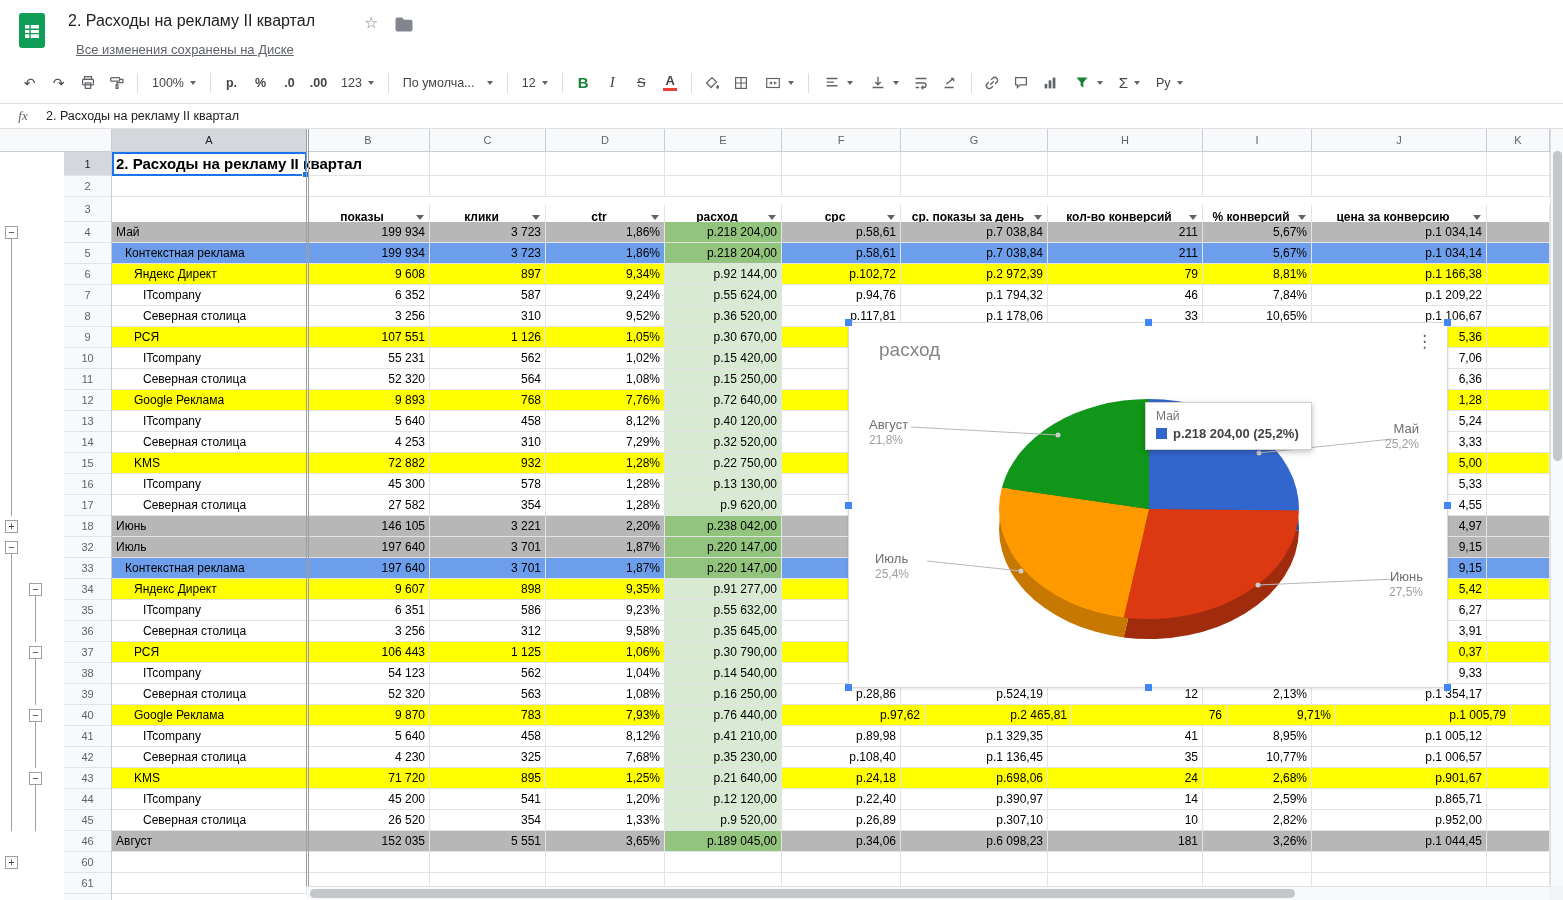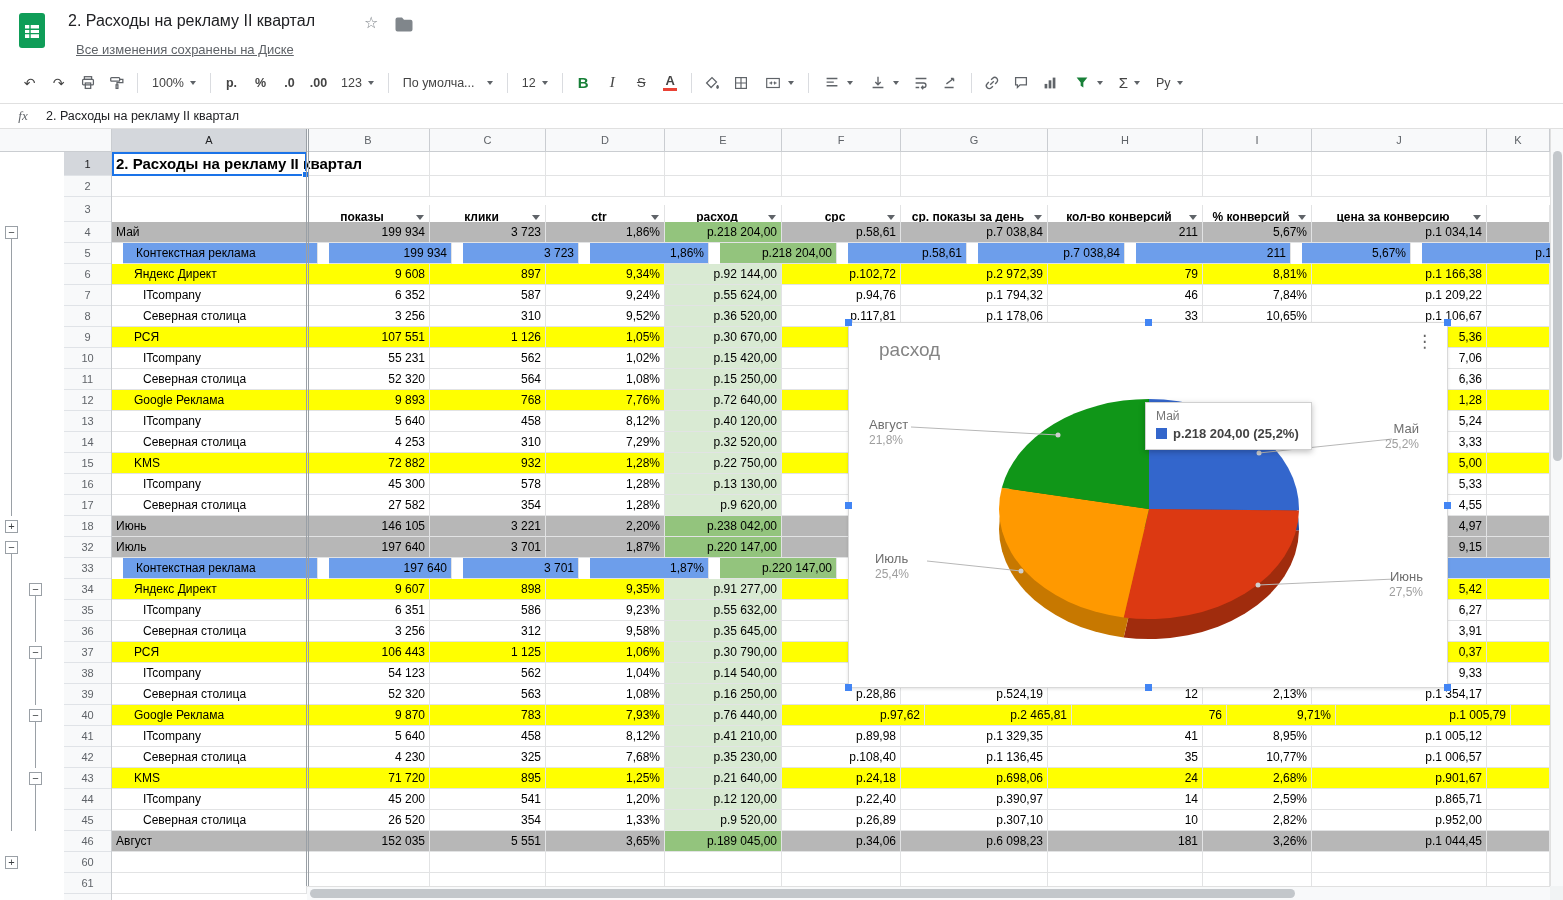--- a/index.html
+++ b/index.html
@@ -61,21 +61,21 @@
 .rownum{position:absolute;left:0;width:100%;display:flex;align-items:center;justify-content:center;
         font-size:11px;color:#5f6368;border-bottom:1px solid #e0e3e7;background:#f8f9fa;cursor:pointer;}
 .rownum.sel{background:#d4d7dc;color:#202124;}
 .cells{position:absolute;left:112px;top:23px;width:1438px;height:748px;background:#fff;overflow:hidden;}
 .grid-row{position:absolute;left:0;display:flex;}
 .cell{position:relative;height:100%;border-right:1px solid #e2e3e4;border-bottom:1px solid #e2e3e4;
       font-size:12px;color:#000;display:flex;align-items:center;justify-content:flex-end;
       padding:0 4px;white-space:nowrap;overflow:hidden;background:#fff;cursor:cell;}
 .cell.a{justify-content:flex-start;}
 .t-month .cell{background:#b7b7b7;}
-.t-context .cell{background:#6d9eeb;margin-left:11px;}
+.t-context .cell{background:#6d9eeb;}
 .t-channel .cell{background:#ffff00;}
 .t-sub .cell{background:#ffffff;}
 .cell.e-dark{background:#93c47d !important;}
 .cell.e-light{background:#d9ead3 !important;}
 .cell.hdr{font-weight:bold;justify-content:center;padding-right:16px;}
 .funnel{position:absolute;right:5px;top:10px;width:0;height:0;border-left:4px solid transparent;
         border-right:4px solid transparent;border-top:5px solid #5f6368;cursor:pointer;}
 .sheet-title{font-size:15px;font-weight:bold;color:#000;background:#fff;padding-right:6px;white-space:nowrap;}
 .a1-selection{position:absolute;left:0;top:0;width:195px;height:24px;border:2px solid #1a73e8;
               z-index:5;pointer-events:none;}

